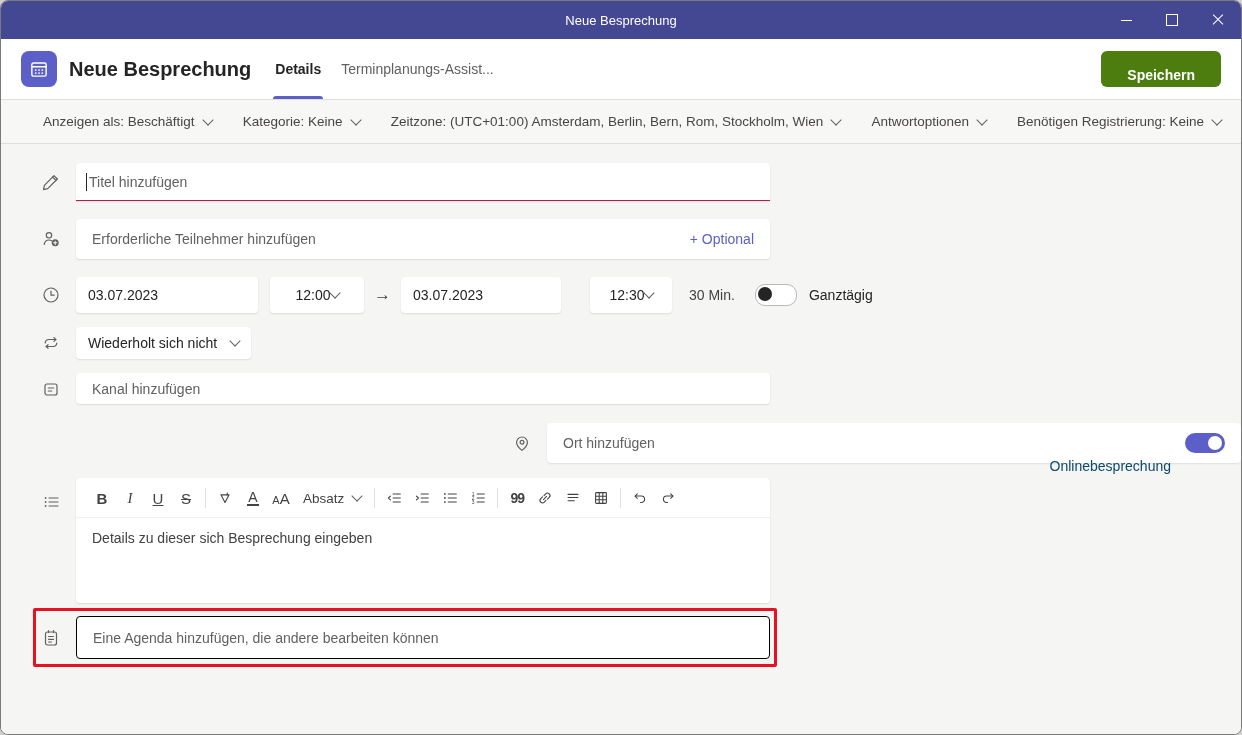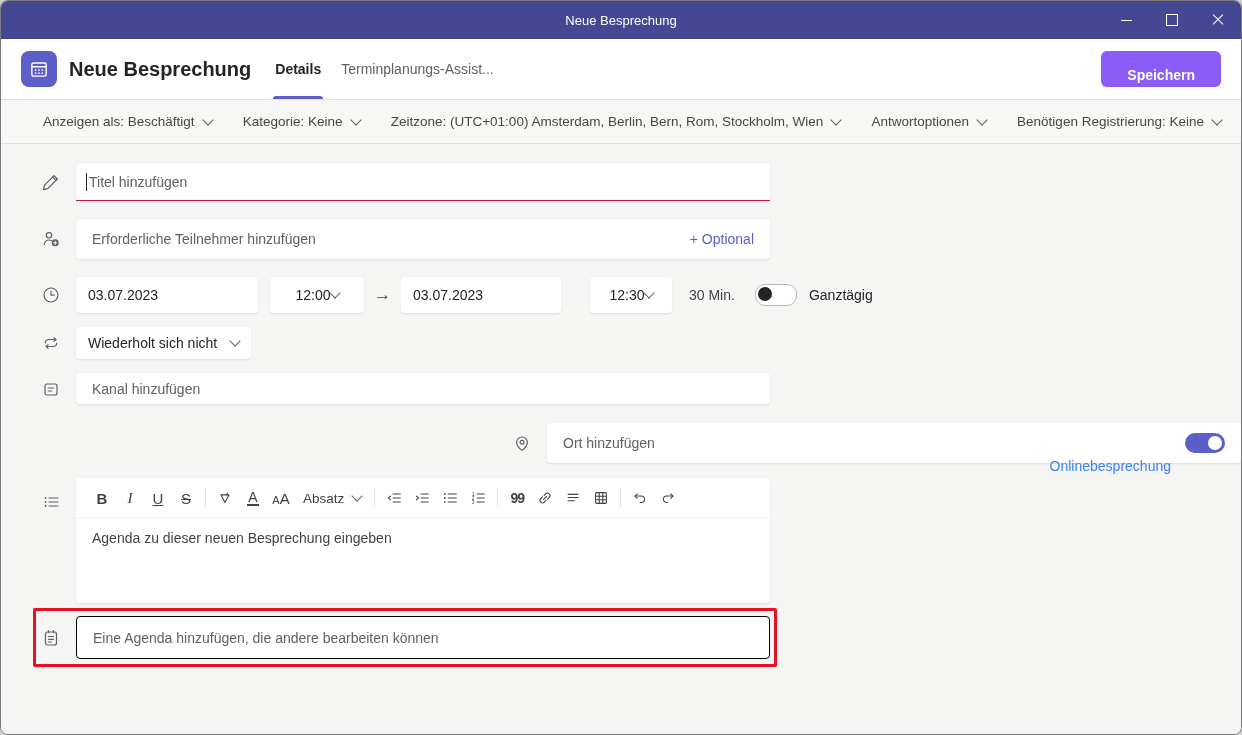--- a/index.html
+++ b/index.html
@@ -16,21 +16,21 @@
   .close-glyph::before{transform:rotate(45deg);}
   .close-glyph::after{transform:rotate(-45deg);}
   
   .header{height:60px;background:#fff;display:flex;align-items:center;padding:0 20px;border-bottom:1px solid #e1dfdd;flex:none;}
   .app-logo{width:36px;height:36px;border-radius:8px;background:#5B5FC7;display:flex;align-items:center;justify-content:center;flex:none;}
   .page-title{font-size:20px;font-weight:700;color:#242424;margin-left:12px;white-space:nowrap;}
   .tabs{display:flex;height:100%;margin-left:14px;}
   .tab{position:relative;display:flex;align-items:center;padding:14px 10px;font-size:14px;color:#616161;cursor:pointer;white-space:nowrap;}
   .tab.active{color:#242424;font-weight:600;}
   .tab-underline{position:absolute;left:8px;right:8px;bottom:0;height:3px;background:#5B5FC7;border-radius:3px 3px 0 0;}
-  .save-btn{margin-left:auto;background:#8b5cf6;color:#fff;font-size:14px;font-weight:600;border:none;border-radius:6px;height:36px;padding:16px 26px;cursor:pointer;font-family:inherit;}
+  .save-btn{margin-left:auto;background:#4d7c0f;color:#fff;font-size:14px;font-weight:600;border:none;border-radius:6px;height:36px;padding:16px 26px;cursor:pointer;font-family:inherit;}
   
   .optionsbar{height:43px;display:flex;align-items:center;justify-content:space-between;padding:0 20px 0 42px;border-bottom:1px solid #e1dfdd;background:#f7f7f6;flex:none;}
   .opt-item{display:flex;align-items:center;gap:9px;font-size:13.5px;color:#484644;cursor:pointer;white-space:nowrap;}
   .chev{width:7px;height:7px;border-right:1.4px solid #616161;border-bottom:1.4px solid #616161;transform:rotate(45deg);margin-top:-4px;flex:none;}
   
   .content{flex:1;padding-left:40px;background:#f5f5f4;}
   .row{display:flex;align-items:center;}
   .icon-col{width:35px;display:flex;align-items:center;flex:none;}
   .field{background:#fff;border-radius:4px;box-shadow:0 1px 2px rgba(0,0,0,.10);box-sizing:border-box;display:flex;align-items:center;font-size:14px;cursor:text;}
   .ph{color:#616161;}
@@ -56,21 +56,21 @@
   .toggle-on .knob{position:absolute;right:3px;top:3px;width:14px;height:14px;border-radius:50%;background:#fff;}
   .allday-lbl{font-size:14px;color:#242424;margin-left:12px;white-space:nowrap;}
   
   .r-rec{margin-top:14px;}
   .rec-field{height:32px;padding:0 12px;gap:14px;cursor:pointer;}
   
   .r-chan{margin-top:14px;}
   .chan-field{width:694px;height:31px;padding:0 16px;}
   .r-ort{margin-top:19px;justify-content:flex-end;}
   .ort-field{width:694px;height:40px;padding:0 16px;}
-  .online-lbl{margin-left:auto;margin-right:14px;font-size:14px;color:#3b82f6;white-space:nowrap;margin-top:45px;}
+  .online-lbl{margin-left:auto;margin-right:14px;font-size:14px;color:#0c4a6e;white-space:nowrap;margin-top:45px;}
   
   .r-comp{margin-top:15px;align-items:flex-start;}
   .r-comp .icon-col{margin-top:14px;}
   .compose{width:694px;height:125px;background:#fff;border-radius:4px;box-shadow:0 1px 2px rgba(0,0,0,.10);box-sizing:border-box;display:flex;flex-direction:column;}
   .tbar{display:flex;align-items:center;padding:5px 12px 4px 12px;border-bottom:1px solid #f0f0f0;}
   .tbtn{min-width:28px;height:30px;display:flex;align-items:center;justify-content:center;cursor:pointer;border-radius:4px;color:#424242;}
   .tb-b{font-weight:700;font-size:15px;}
   .tb-i{font-family:"Liberation Serif",serif;font-style:italic;font-size:15px;}
   .tb-u{text-decoration:underline;font-size:15px;}
   .tb-s{text-decoration:line-through;font-size:15px;}
@@ -349,21 +349,21 @@
                 <path d="M4.7 7.8h6.8a3.6 3.6 0 0 1 0 7.2h-1"></path>
             </svg>
           </div>
           <div class="tbtn">
             <svg width="18" height="18" viewBox="0 0 20 20" fill="none" stroke="#424242" stroke-width="1.2" stroke-linecap="round" stroke-linejoin="round">
               <path d="M13 5.3l2.5 2.5-2.5 2.5"></path>
                 <path d="M15.3 7.8H8.5a3.6 3.6 0 0 0 0 7.2h1"></path>
             </svg>
           </div>
         </div>
-        <div class="desc">Agenda zu dieser neuen Besprechung eingeben</div>
+        <div class="desc">Details zu dieser sich Besprechung eingeben</div>
       </div>
     </div>
 
     <div class="r-agenda">
       <div class="icon-col">
         <svg width="20" height="20" viewBox="0 0 20 20" fill="none" stroke="#616161" stroke-width="1.2" stroke-linecap="round" stroke-linejoin="round">
           <rect x="4.5" y="4" width="11" height="13" rx="2"></rect>
           <path d="M7.5 2.6v2M12.5 2.6v2"></path>
           <path d="M7.5 8.5h5M7.5 11.3h5M7.5 14h3"></path>
         </svg>

